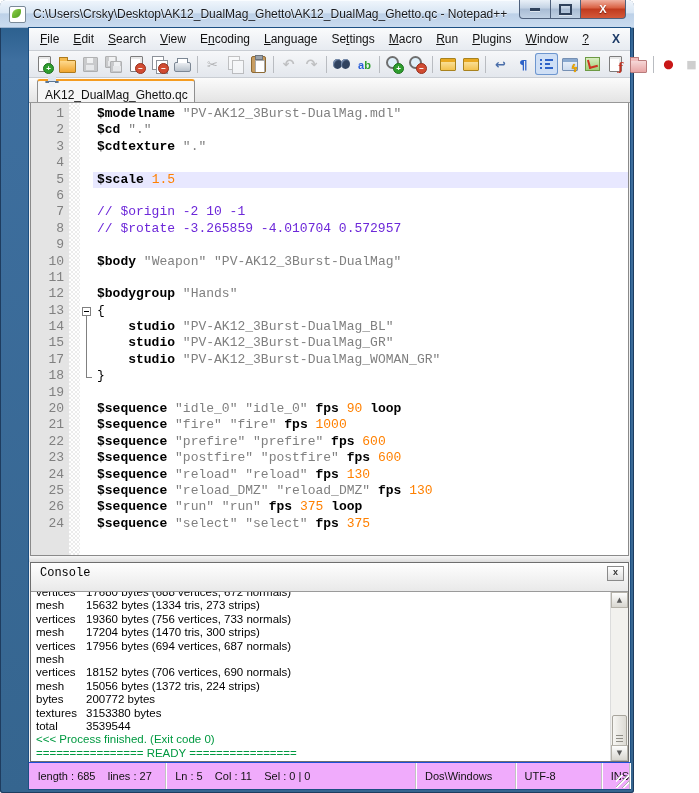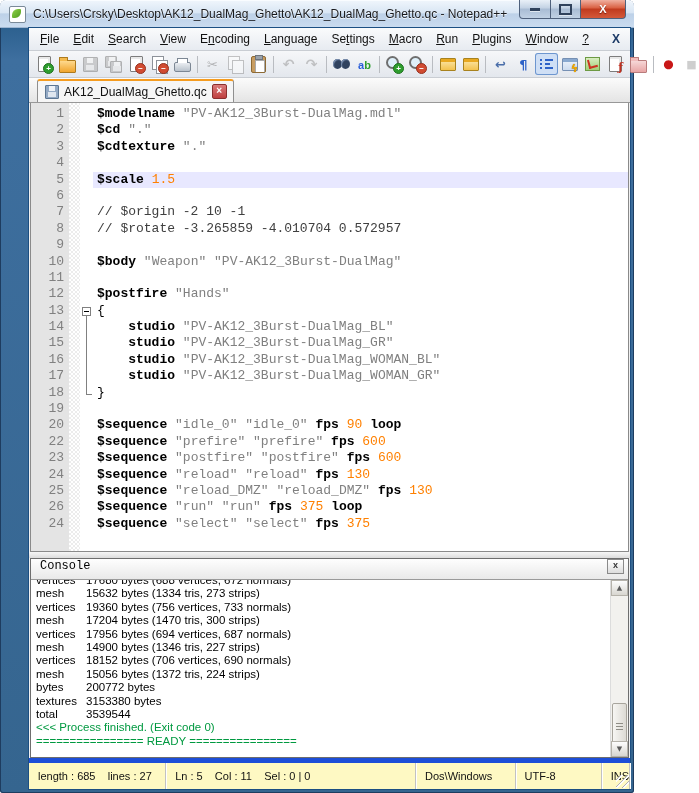--- a/index.html
+++ b/index.html
@@ -67,21 +67,21 @@
   .bolt{position:absolute;right:3px;bottom:1px;color:#f0a800;font:bold 11px/11px "DejaVu Sans",sans-serif;text-shadow:0 0 1px #7a5800;}
   .indic{display:flex;flex-direction:column;gap:2px;border-left:2px dotted #2d62c8;padding-left:3px;}
   .indic i{display:block;height:2px;background:#2d62c8;}
   .mapic{display:block;width:13px;height:12px;background:linear-gradient(#d8eec0,#a2cf78);border:1px solid #6d9a44;position:relative;}
   .mapic::before{content:"";position:absolute;left:2px;top:1px;width:7px;height:7px;border-left:2px solid #cc3322;border-bottom:2px solid #cc3322;transform:rotate(-15deg);}
   .fchar{position:absolute;right:4px;bottom:2px;color:#c23020;font:bold 11px/11px "DejaVu Serif",serif;}
   .rec{color:#c81717;font-size:12px;line-height:1;}
   .stp{color:#9aa0a6;font-size:11px;line-height:1;}
   
   .tabbar{height:24px;flex:none;display:flex;align-items:flex-end;background:linear-gradient(#fbfbfb,#e4e4e4);border-bottom:1px solid #989898;padding-left:8px;}
-  .tab{height:21px;display:flex;align-items:center;gap:5px;padding:0 6px 0 7px;background:#f6f6f6;border:1px solid #8f8f8f;border-bottom:none;border-top:2px solid #f59c20;border-radius:3px 3px 0 0;font-size:12px;color:#111;}
+  .tab{height:21px;display:flex;gap:5px;padding:0 6px 0 7px;background:#f6f6f6;border:1px solid #8f8f8f;border-bottom:none;border-top:2px solid #f59c20;border-radius:3px 3px 0 0;font-size:12px;color:#111;flex-direction:column;}
   .flp.tabflp{width:12px;height:12px;}
   .tab-x{width:13px;height:13px;background:linear-gradient(#d97b7b,#bf4040);border:1px solid #8a2f2f;border-radius:2px;color:#fff;font:bold 10px/12px "Liberation Sans",sans-serif;text-align:center;}
   
   .ed{flex:1;position:relative;background:#fff;margin:0 1px;border:1px solid #8a8a8a;border-top:none;overflow:hidden;font:13px/16.4px "Liberation Mono",monospace;}
   .stripe-num{position:absolute;left:0;top:0;bottom:0;width:38px;background:#e4e4e4;}
   .stripe-bm{position:absolute;left:38px;top:0;bottom:0;width:11px;background:#fff;background-image:linear-gradient(45deg,#ececec 25%,transparent 25%,transparent 75%,#ececec 75%),linear-gradient(45deg,#ececec 25%,transparent 25%,transparent 75%,#ececec 75%);background-size:4px 4px;background-position:0 0,2px 2px;}
   .stripe-fd{position:absolute;left:49px;top:0;bottom:0;width:13px;background:#fff;}
   .ed-lines{position:relative;padding-top:3px;}
   .row{display:flex;height:16.4px;}
   .ln{flex:none;width:38px;text-align:right;padding-right:5px;box-sizing:border-box;color:#808080;}
@@ -91,40 +91,40 @@
   .fbox::before{content:"";position:absolute;left:1px;right:1px;top:3px;height:1px;background:#000;}
   .f-open::after{content:"";position:absolute;left:6px;top:13px;bottom:0;width:1px;background:#808080;}
   .f-mid::before{content:"";position:absolute;left:6px;top:0;bottom:0;width:1px;background:#808080;}
   .f-end::before{content:"";position:absolute;left:6px;top:0;height:9px;width:1px;background:#808080;}
   .f-end::after{content:"";position:absolute;left:6px;top:9px;right:1px;height:1px;background:#808080;}
   .cd{flex:1;white-space:pre;padding-left:4px;color:#000;}
   .row.cur .cd{background:#e8e8ff;font-family:Liberation Mono, monospace;}
   .tk-k{font-weight:bold;color:#000;}
   .tk-s{color:#808080;}
   .tk-n{color:#ff8000;}
-  .tk-c{color:#404040;}
+  .tk-c{color:#6d28d9;}
   .tk-p{color:#000;}
   
   .splitter{height:6px;flex:none;background:linear-gradient(#f6f6f6,#dcdcdc);}
   .console{height:198px;flex:none;margin:0 1px;border:1px solid #6e6e6e;background:#fff;display:flex;flex-direction:column;}
-  .con-cap{height:20px;flex:none;display:flex;align-items:flex-start;justify-content:space-between;padding:0 4px 0 9px;background:linear-gradient(#fefefe,#e9e9e9);border-bottom:1px solid #9a9a9a;font:12px "Liberation Mono",monospace;color:#000;}
+  .con-cap{height:20px;flex:none;display:flex;align-items:center;justify-content:space-between;padding:0 4px 8px 9px;background:linear-gradient(#fefefe,#e9e9e9);border-bottom:1px solid #9a9a9a;font:12px "Liberation Mono",monospace;color:#000;}
   .con-x{width:15px;height:13px;border:1px solid #8a8a8a;background:linear-gradient(#fff,#ddd);font:bold 9px/11px "Liberation Sans",sans-serif;text-align:center;color:#333;}
   .con-body{flex:1;position:relative;overflow:hidden;font:11.5px/13.4px "Liberation Sans",sans-serif;color:#000;}
   .con-lines{position:absolute;left:0;top:-6px;right:17px;padding-left:5px;}
   .cline{display:flex;white-space:pre;}
   .clabel{flex:none;width:50px;}
   .cline.green{color:#009940;}
   .con-scroll{position:absolute;right:0;top:0;bottom:0;width:17px;background:#f2f1ee;border-left:1px solid #dcdcdc;}
   .sb-arr{position:absolute;left:0;right:0;height:16px;background:linear-gradient(#fdfdfd,#d8d6d0);border:1px solid #b5b2aa;box-sizing:border-box;color:#5a5a5a;font-size:7px;line-height:15px;text-align:center;font-family:"DejaVu Sans",sans-serif;}
   .sb-arr.up{top:0;}
   .sb-arr.down{bottom:0;}
   .sb-thumb{position:absolute;left:1px;right:1px;top:123px;height:45px;background:linear-gradient(90deg,#f7f6f3,#dcdad4);border:1px solid #a8a59d;border-radius:2px;}
   .sb-thumb::after{content:"";position:absolute;left:3px;right:3px;top:19px;height:7px;background:repeating-linear-gradient(#8f8d86 0 1px,transparent 1px 3px);}
   
-  .status{height:26px;flex:none;display:flex;align-items:stretch;background:#fef9c3;border-top:5px solid #1d4ed8;font-size:11px;color:#111;position:relative;}
+  .status{height:26px;flex:none;display:flex;align-items:stretch;background:#f0abfc;border-top:1px solid #1d4ed8;font-size:11px;color:#111;position:relative;}
   .sb-sec{display:flex;align-items:center;padding-left:9px;border-right:1px solid #c2c2c2;box-shadow:1px 0 0 #fff;white-space:pre;box-sizing:border-box;}
   .sb-sec:last-child{border-right:none;flex:1;}
   .grip{position:absolute;right:1px;bottom:1px;width:13px;height:13px;background:repeating-linear-gradient(135deg,transparent 0 3px,#b0b0b0 3px 4px,#fdfdfd 4px 5px);}
 </style>
 </head>
 <body>
 
 <div class="win">
   <div class="titlebar">
     <span class="np-ico"></span>
@@ -337,21 +337,21 @@
           <div class="row">
             <span class="ln">11</span>
             <span class="bm"></span>
             <span class="fd"></span>
             <span class="cd"></span>
           </div>
           <div class="row">
             <span class="ln">12</span>
             <span class="bm"></span>
             <span class="fd"></span>
-            <span class="cd"><span class="tk-k">$postfire</span><span class="tk-p"> </span><span class="tk-s">"Hands"</span></span>
+            <span class="cd"><span class="tk-k">$bodygroup</span><span class="tk-p"> </span><span class="tk-s">"Hands"</span></span>
           </div>
           <div class="row">
             <span class="ln">13</span>
             <span class="bm"></span>
             <span class="fd f-open">
               <i class="fbox"></i>
             </span>
             <span class="cd"><span class="tk-p">{</span></span>
           </div>
           <div class="row">
@@ -360,26 +360,20 @@
             <span class="fd f-mid"></span>
             <span class="cd"><span class="tk-p">    </span><span class="tk-k">studio</span><span class="tk-p"> </span><span class="tk-s">"PV-AK12_3Burst-DualMag_BL"</span></span>
           </div>
           <div class="row">
             <span class="ln">15</span>
             <span class="bm"></span>
             <span class="fd f-mid"></span>
             <span class="cd"><span class="tk-p">    </span><span class="tk-k">studio</span><span class="tk-p"> </span><span class="tk-s">"PV-AK12_3Burst-DualMag_GR"</span></span>
           </div>
           <div class="row">
-            <span class="ln">16</span>
-            <span class="bm"></span>
-            <span class="fd f-mid"></span>
-            <span class="cd"><span class="tk-p">    </span><span class="tk-k">studio</span><span class="tk-p"> </span><span class="tk-s">"PV-AK12_3Burst-DualMag_WOMAN_BL"</span></span>
-          </div>
-          <div class="row">
             <span class="ln">17</span>
             <span class="bm"></span>
             <span class="fd f-mid"></span>
             <span class="cd"><span class="tk-p">    </span><span class="tk-k">studio</span><span class="tk-p"> </span><span class="tk-s">"PV-AK12_3Burst-DualMag_WOMAN_GR"</span></span>
           </div>
           <div class="row">
             <span class="ln">18</span>
             <span class="bm"></span>
             <span class="fd f-end"></span>
             <span class="cd"><span class="tk-p">}</span></span>
@@ -388,20 +382,26 @@
             <span class="ln">19</span>
             <span class="bm"></span>
             <span class="fd"></span>
             <span class="cd"></span>
           </div>
           <div class="row">
             <span class="ln">20</span>
             <span class="bm"></span>
             <span class="fd"></span>
             <span class="cd"><span class="tk-k">$sequence</span><span class="tk-p"> </span><span class="tk-s">"idle_0"</span><span class="tk-p"> </span><span class="tk-s">"idle_0"</span><span class="tk-p"> </span><span class="tk-k">fps</span><span class="tk-p"> </span><span class="tk-n">90</span><span class="tk-p"> </span><span class="tk-k">loop</span></span>
+          </div>
+          <div class="row">
+            <span class="ln">21</span>
+            <span class="bm"></span>
+            <span class="fd"></span>
+            <span class="cd"><span class="tk-k">$sequence</span><span class="tk-p"> </span><span class="tk-s">"fire"</span><span class="tk-p"> </span><span class="tk-s">"fire"</span><span class="tk-p"> </span><span class="tk-k">fps</span><span class="tk-p"> </span><span class="tk-n">1000</span></span>
           </div>
           <div class="row">
             <span class="ln">22</span>
             <span class="bm"></span>
             <span class="fd"></span>
             <span class="cd"><span class="tk-k">$sequence</span><span class="tk-p"> </span><span class="tk-s">"prefire"</span><span class="tk-p"> </span><span class="tk-s">"prefire"</span><span class="tk-p"> </span><span class="tk-k">fps</span><span class="tk-p"> </span><span class="tk-n">600</span></span>
           </div>
           <div class="row">
             <span class="ln">23</span>
             <span class="bm"></span>
@@ -442,21 +442,21 @@
         <span>Console</span>
         <span class="con-x">x</span>
       </div>
       <div class="con-body">
         <div class="con-lines" id="conlines">
             <div class="cline"><span class="clabel">vertices</span><span class="ctext">17680 bytes (688 vertices, 672 normals)</span></div>
             <div class="cline"><span class="clabel">mesh</span><span class="ctext">15632 bytes (1334 tris, 273 strips)</span></div>
             <div class="cline"><span class="clabel">vertices</span><span class="ctext">19360 bytes (756 vertices, 733 normals)</span></div>
             <div class="cline"><span class="clabel">mesh</span><span class="ctext">17204 bytes (1470 tris, 300 strips)</span></div>
             <div class="cline"><span class="clabel">vertices</span><span class="ctext">17956 bytes (694 vertices, 687 normals)</span></div>
-            <div class="cline"><span class="clabel">mesh</span><span class="ctext">14900 bytes (1346 tris, 227 strips)</span></div>
+            <div class="cline"><span class="clabel">mesh</span></div>
             <div class="cline"><span class="clabel">vertices</span><span class="ctext">18152 bytes (706 vertices, 690 normals)</span></div>
             <div class="cline"><span class="clabel">mesh</span><span class="ctext">15056 bytes (1372 tris, 224 strips)</span></div>
             <div class="cline"><span class="clabel">bytes</span><span class="ctext">200772 bytes</span></div>
             <div class="cline"><span class="clabel">textures</span><span class="ctext">3153380 bytes</span></div>
             <div class="cline"><span class="clabel">total</span><span class="ctext">3539544</span></div>
             <div class="cline green"><span class="ctext">&lt;&lt;&lt; Process finished. (Exit code 0)</span></div>
             <div class="cline green"><span class="ctext">================ READY ================</span></div>
           </div>
         <div class="con-scroll">
           <span class="sb-arr up">▲</span>

